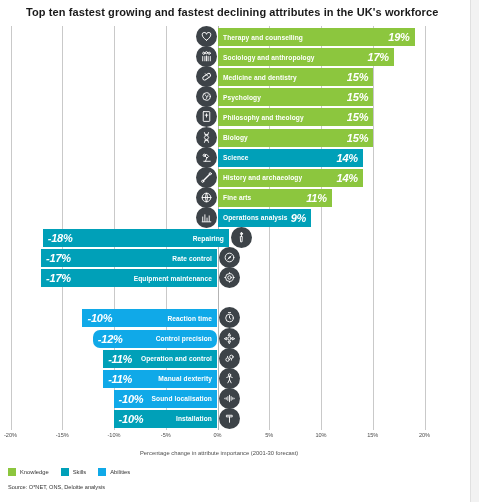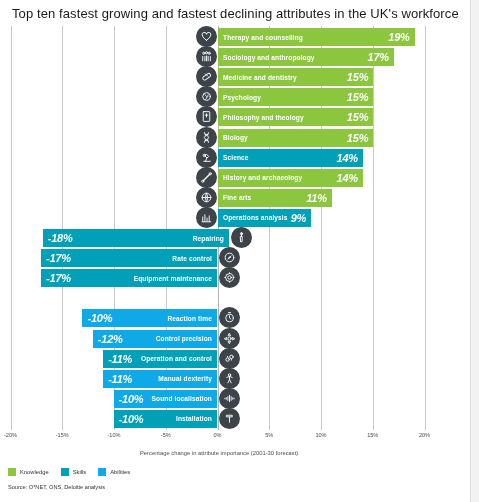--- a/index.html
+++ b/index.html
@@ -9,22 +9,22 @@
     background: #ffffff;
     font-family: "Liberation Sans", sans-serif;
     overflow: hidden;
     position: relative;
   }
   #right-gutter {
     position:absolute; right:0; top:0; width:9px; height:502px;
     background:#f2f2f2; border-left:1px solid #e0e0e0;
   }
   #chart-title {
-    position:absolute; left:12px; top:6px;
-    font-size:13px; font-weight:normal; color:#1a1a1a;
+    position:absolute; left:26px; top:6px;
+    font-size:11px; font-weight:bold; color:#1a1a1a;
     letter-spacing:0.1px;
   }
   #plot {
     position:absolute; left:0; top:26px; width:470px; height:404px;text-decoration:underline;
   }
   .gridline {
     position:absolute; top:0; width:1px; height:404px;
     background:#c9c9c9;
   }
   .gridline.zero { background:#b3b3b3; }
@@ -259,21 +259,21 @@
         <span class="bar-label">Reaction time</span>
       </div>
       <div class="icon-badge" style="left: 219px;">
         <svg width="13" height="13" viewBox="0 0 24 24" fill="none" stroke="#ffffff" stroke-width="1.7" stroke-linecap="round" stroke-linejoin="round">
           <circle cx="12" cy="13" r="7"></circle>
           <path d="M12 9v4l2.5 2M10 3h4"></path>
         </svg>
       </div>
     </div>
     <div class="bar-row" style="top: 302.5px;">
-      <div class="bar neg" style="background: rgb(16, 169, 232); width: 124.2px; left: 92.8px;">
+      <div class="bar neg" style="background: rgb(16, 169, 232); width: 124.2px; left: 92.8px; border-radius: 7px;">
         <span class="bar-value">-12%</span>
         <span class="bar-label">Control precision</span>
       </div>
       <div class="icon-badge" style="left: 219px;">
         <svg width="13" height="13" viewBox="0 0 24 24" fill="none" stroke="#ffffff" stroke-width="1.7" stroke-linecap="round" stroke-linejoin="round">
           <circle cx="12" cy="12" r="3"></circle>
           <path d="M12 3l2 4h-4zM12 21l2-4h-4zM3 12l4-2v4zM21 12l-4-2v4z"></path>
         </svg>
       </div>
     </div>

